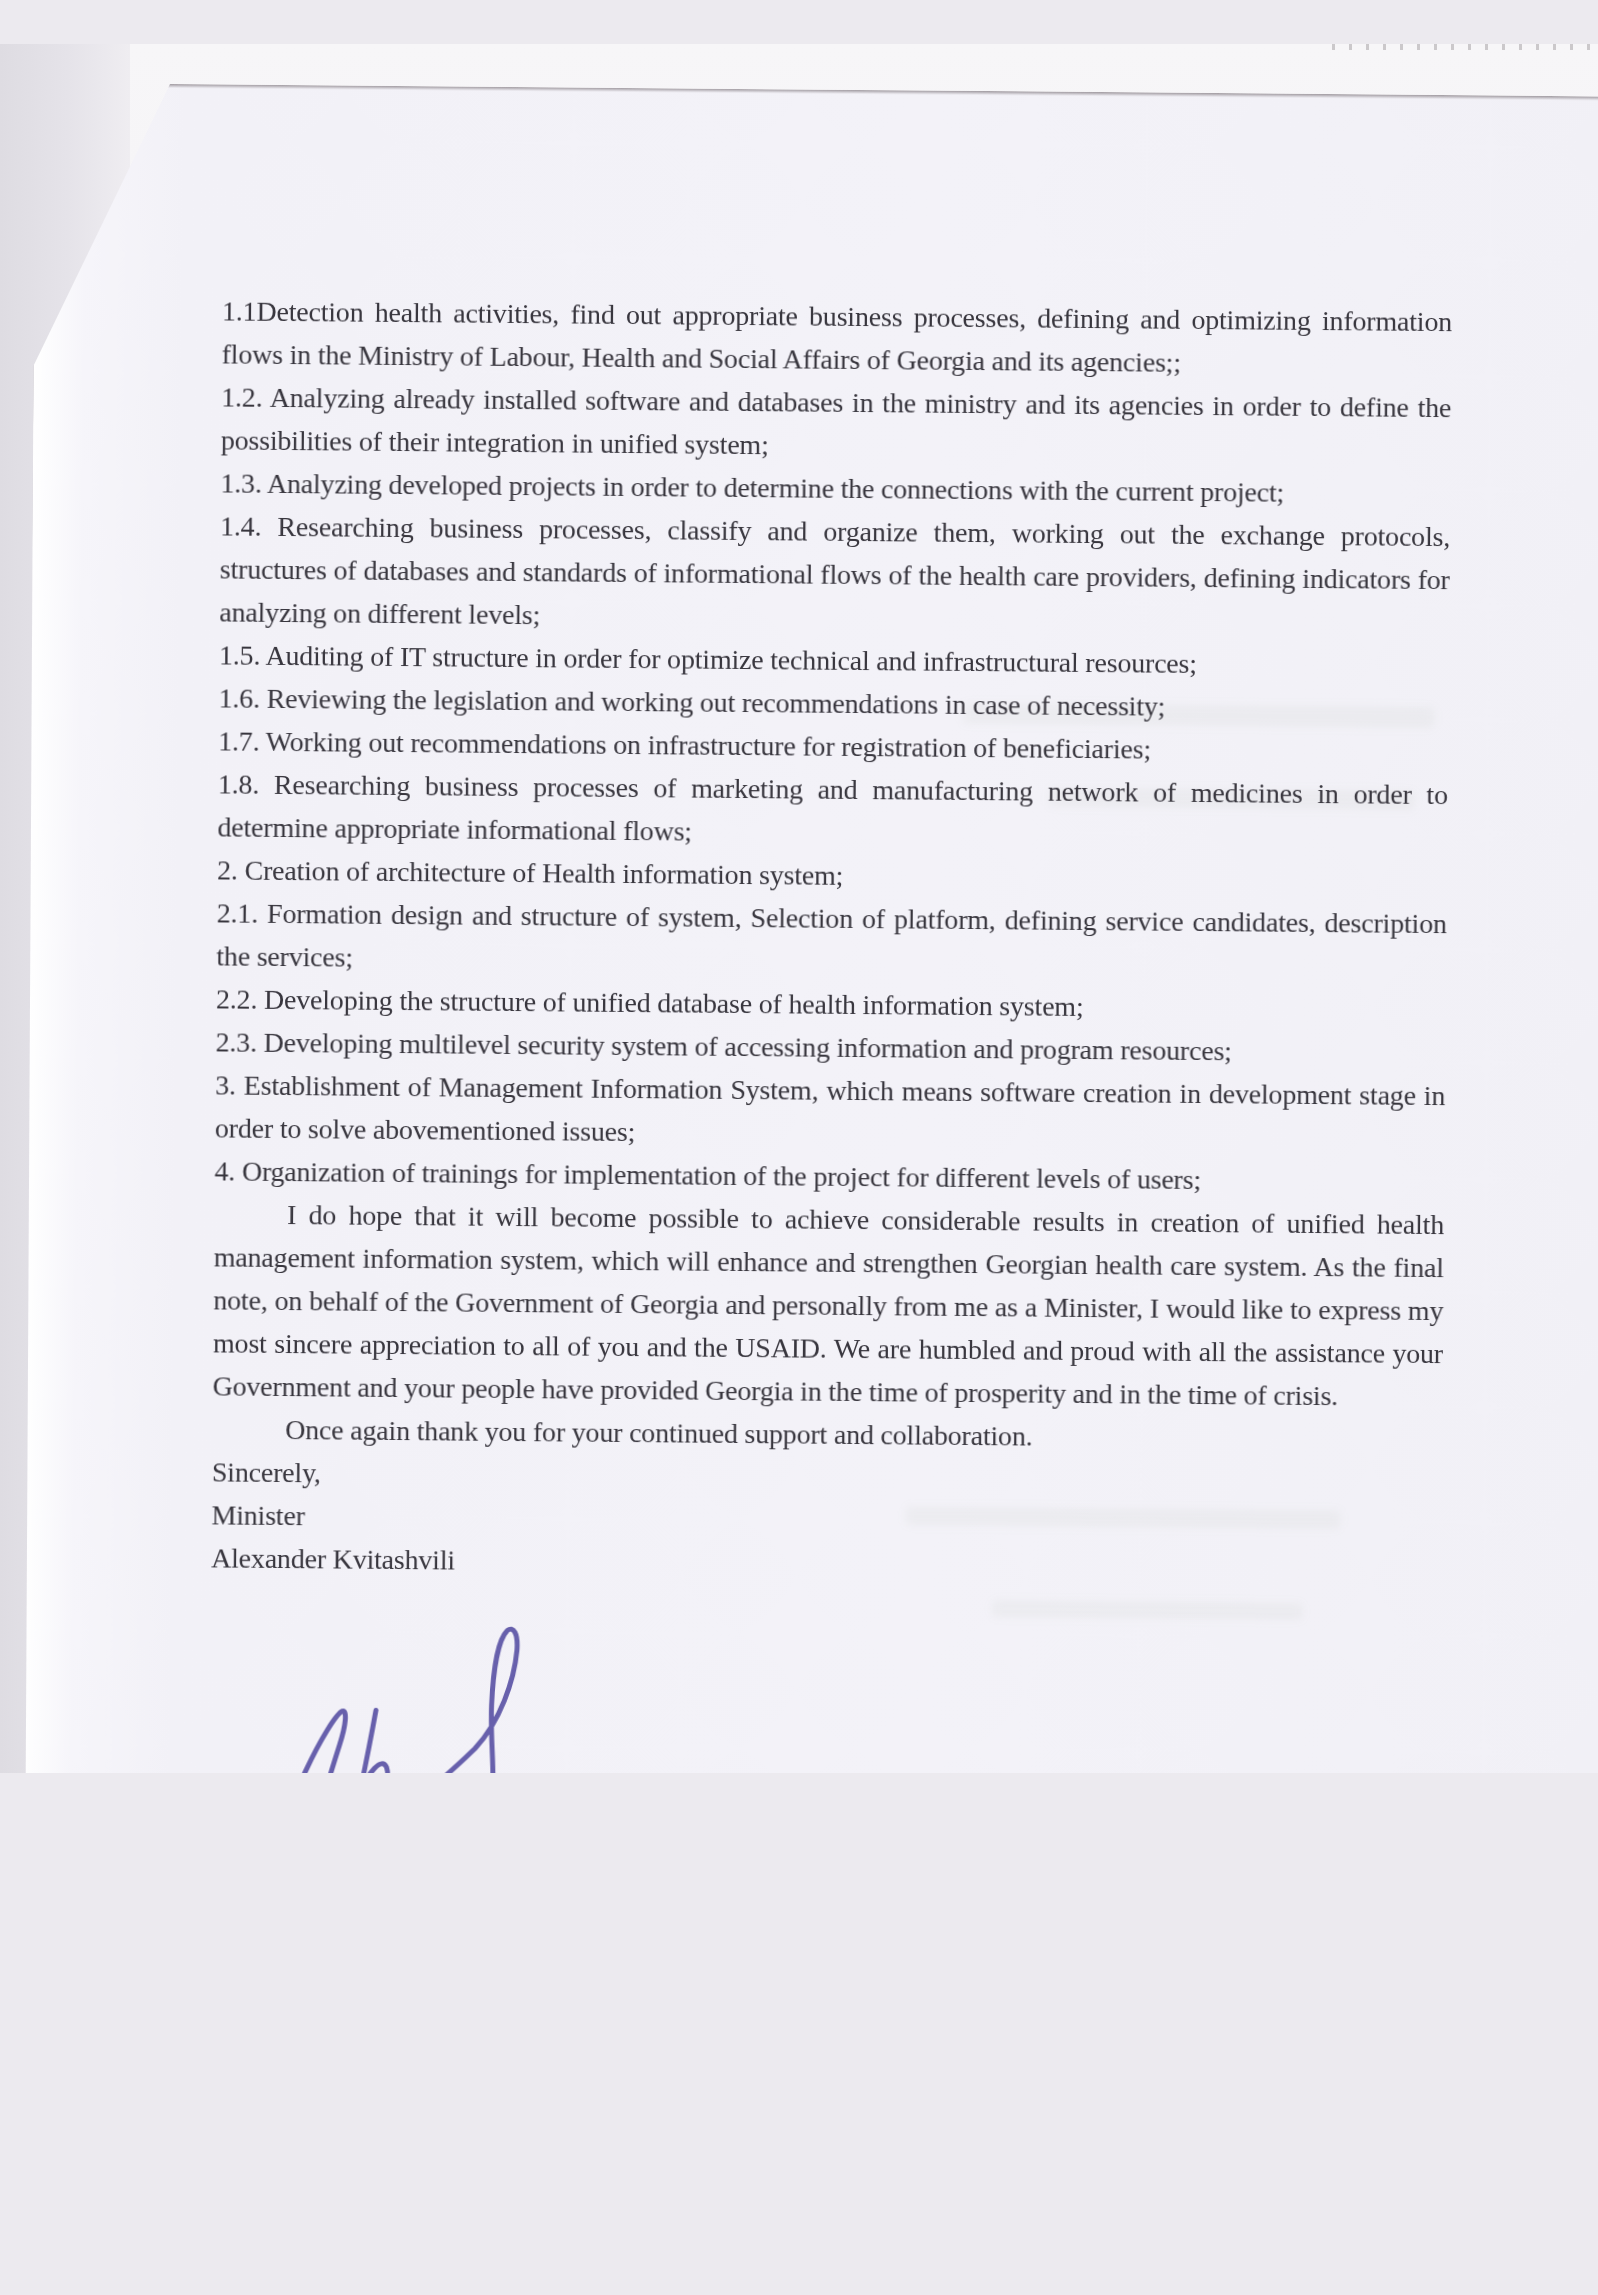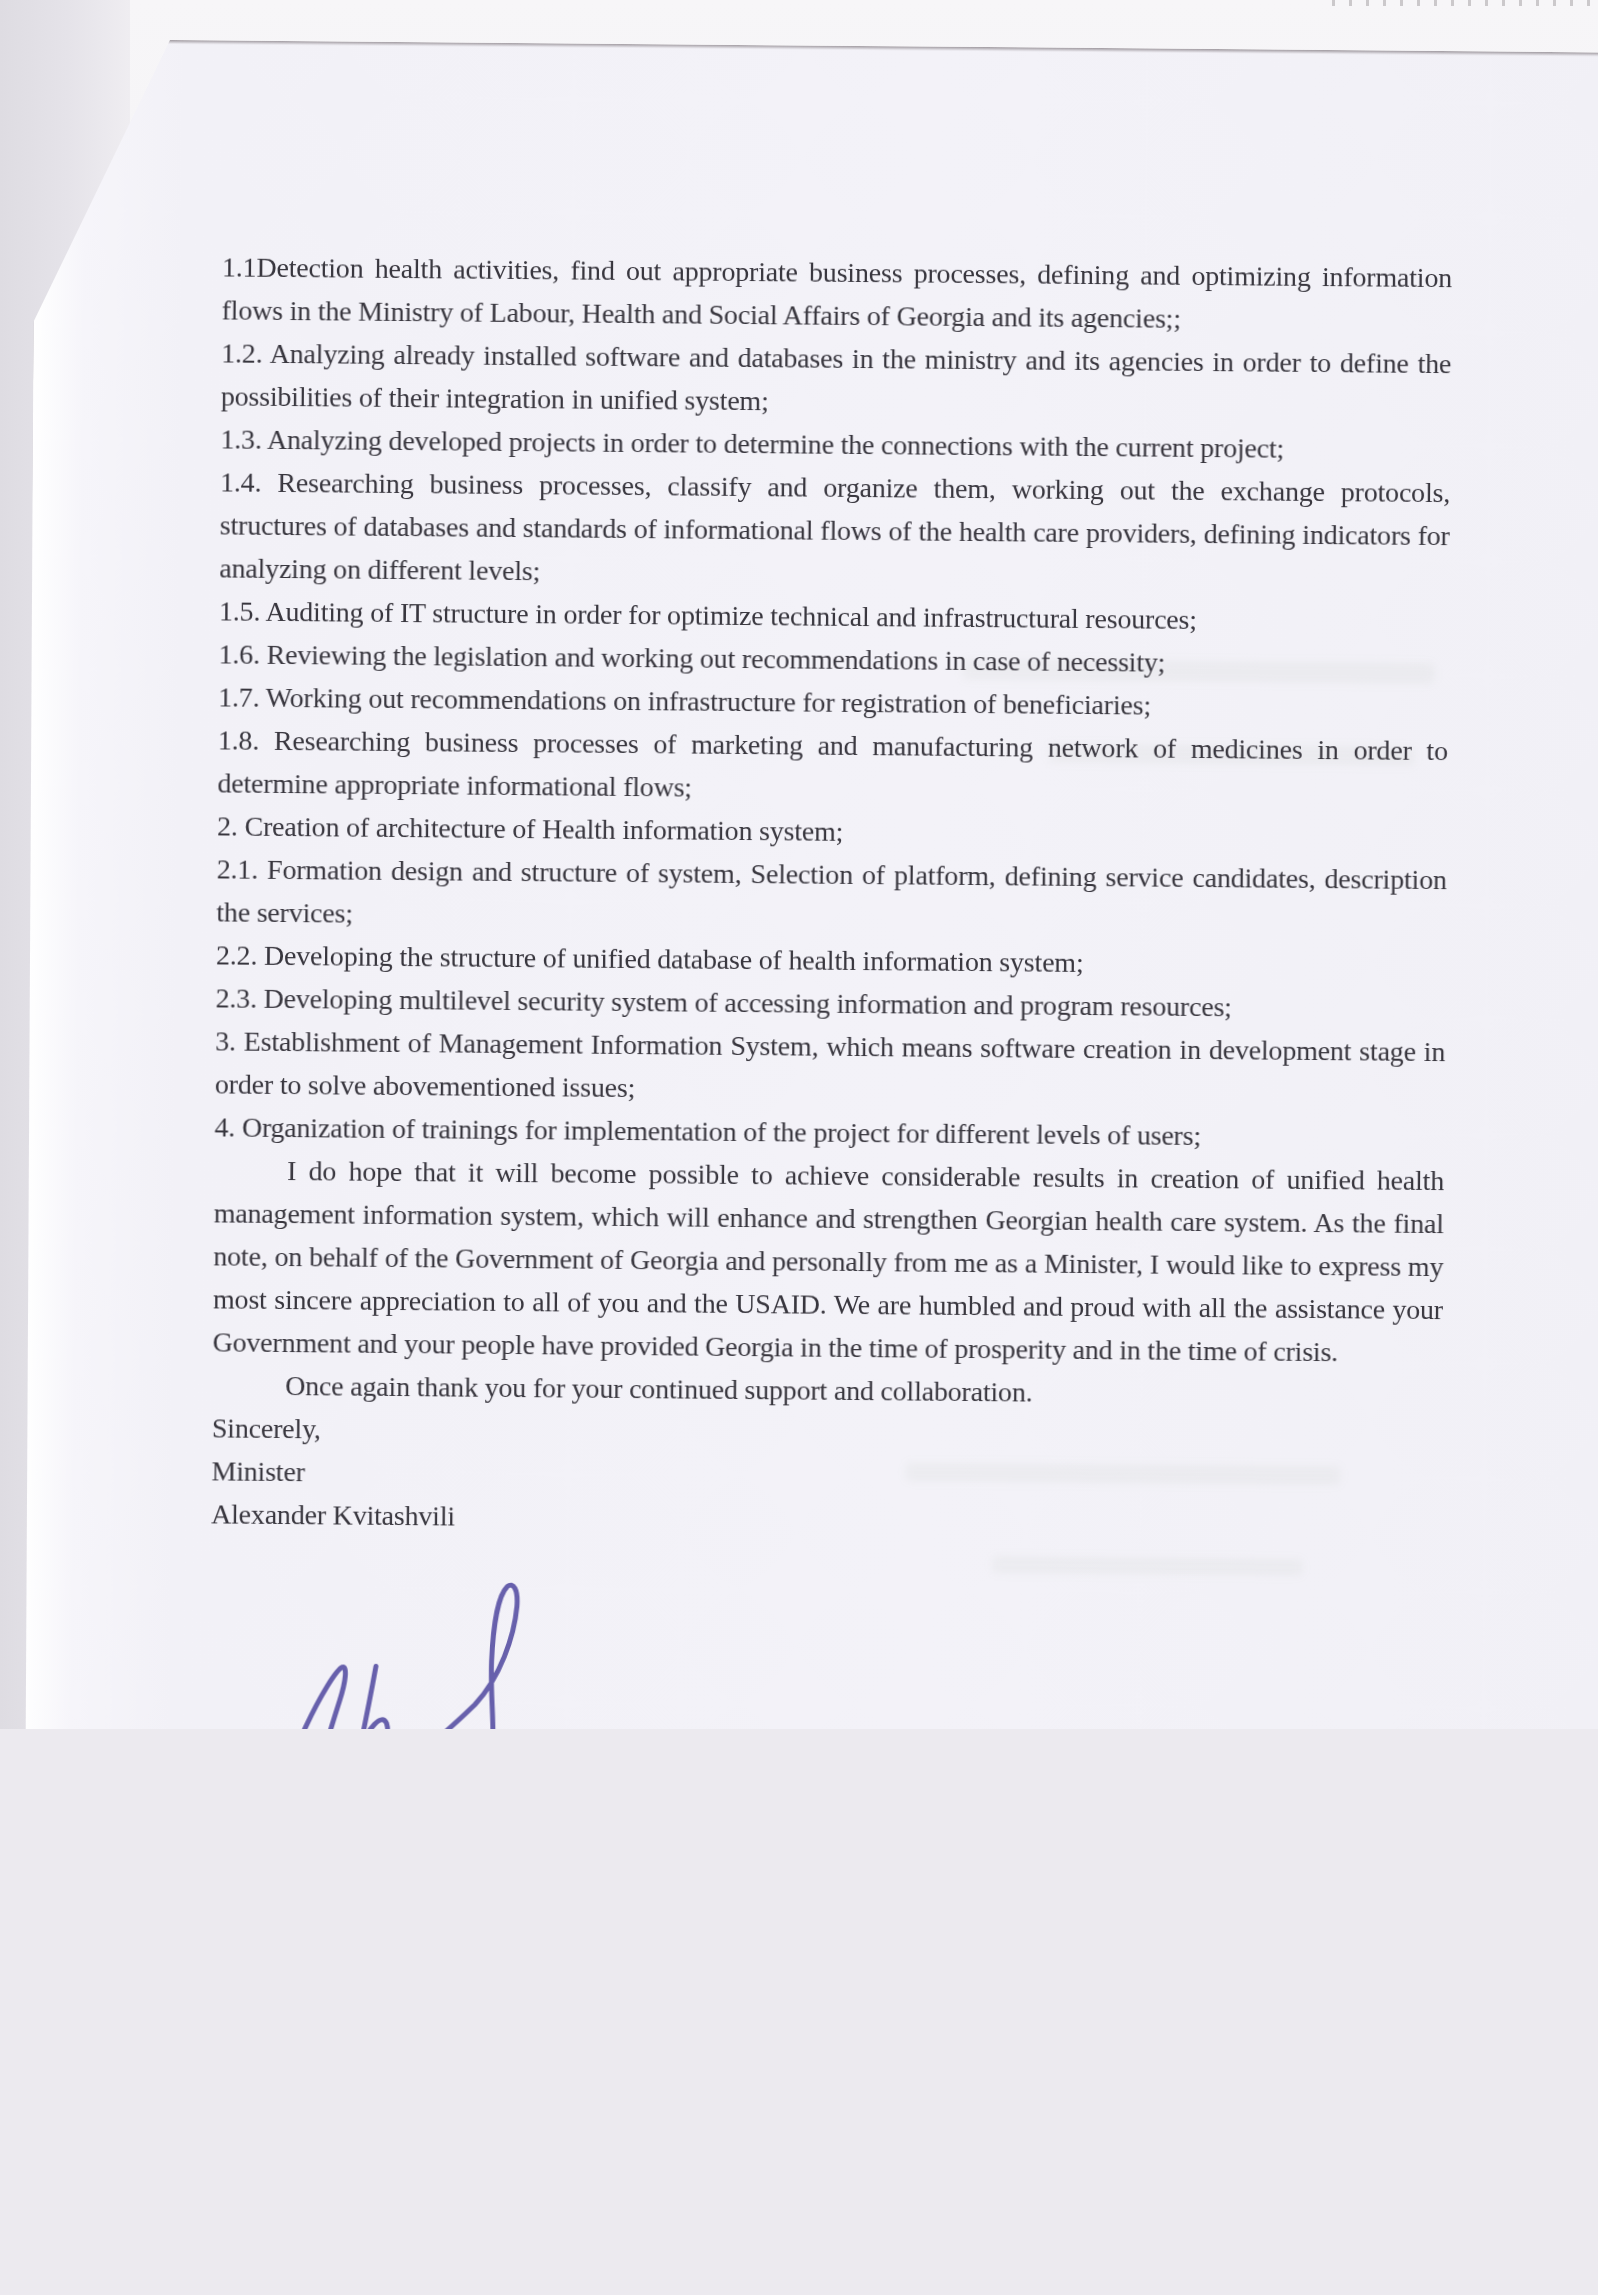--- a/index.html
+++ b/index.html
@@ -8,20 +8,21 @@
     --paper:#f3f2f8;
     --bed:#e2e0e6;
   }
   html,body{margin:0;padding:0;background:#eceaef;}
   .scene{
     position:relative;
     width:1599px;height:1729px;
     overflow:hidden;
     background:linear-gradient(180deg,#f7f6f8 0px,#f5f4f6 248px,#f4f3f5 100%);
     font-family:"Liberation Serif", serif;
+    margin-top:44px;
   }
   
   .bed{
     position:absolute;left:0;top:0;bottom:0;width:130px;
     background:linear-gradient(90deg,#dedce2 0px,#e5e3e9 68px,#efedf1 130px);
   }
   
   .corner-noise{
     position:absolute;right:0;top:0;width:267px;height:5.6px;
     background:repeating-linear-gradient(90deg,rgba(70,62,66,.55) 0 3.1px,rgba(70,62,66,0) 3.1px 17px);

